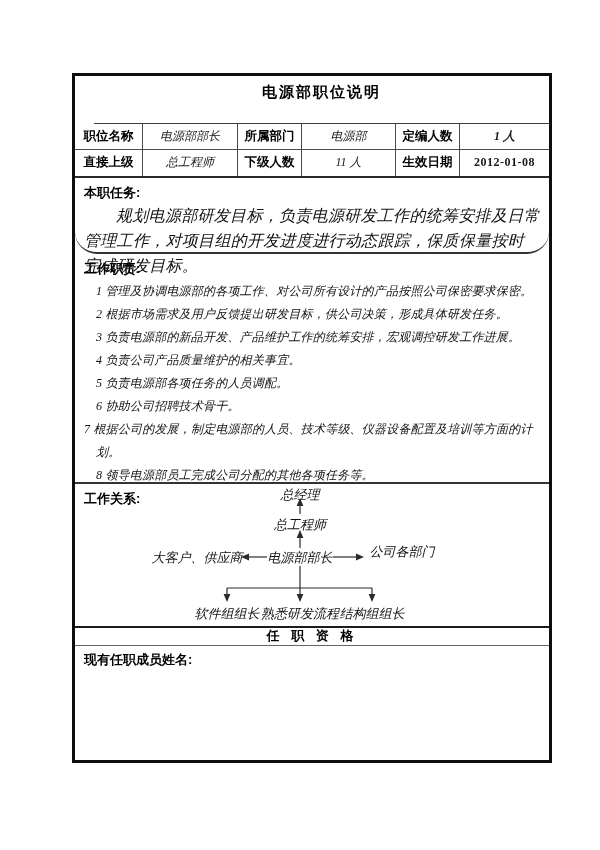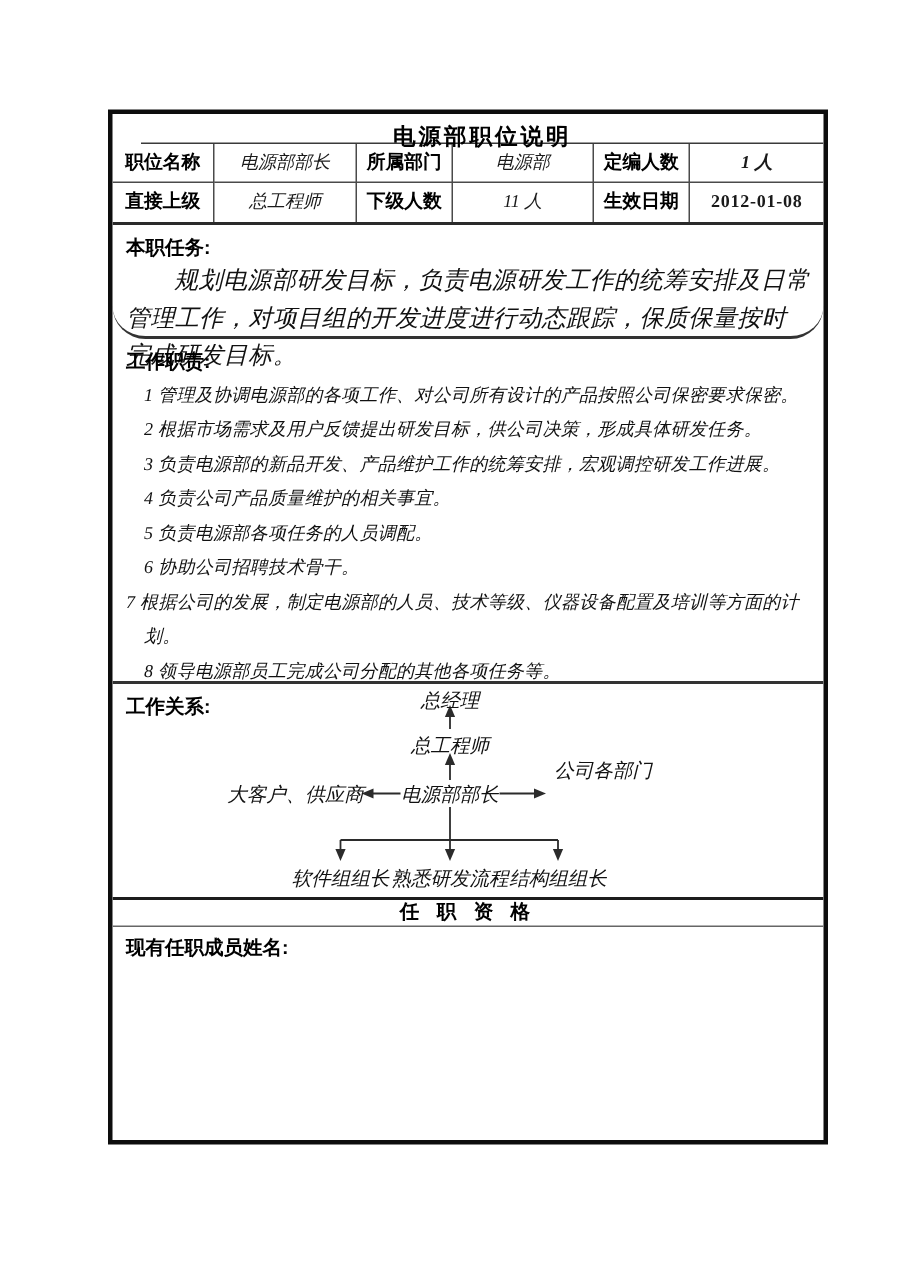--- a/index.html
+++ b/index.html
@@ -7,21 +7,21 @@
   body { background: #ffffff; font-family: "Liberation Serif", serif; }
 
   .page { position: relative; width: 600px; height: 850px; background: #ffffff; overflow: hidden; }
 
   .doc {
     position: absolute; left: 72px; top: 73px; width: 480px; height: 690px;
     border: 3px solid #0d0d0d; background: #fff; overflow: hidden;
   }
 
   .title-row {
-    height: 20px; line-height: 31px; text-align: center;
+    height: 48px; line-height: 31px; text-align: center;
     font-family: "Liberation Sans", sans-serif; font-weight: bold; font-size: 15px;
     letter-spacing: 2px; color: #000; border-bottom: 1px solid #3a3a3a; margin-left: 19px;
   }
 
   .info-grid {
     display: grid; grid-template-columns: 68px 95px 64px 94px 64px auto;
     grid-auto-rows: 26px; border-bottom: 2px solid #2a2a2a;
   }
   .cell {
     border-right: 1px solid #4a4a4a; border-bottom: 1px solid #4a4a4a;
@@ -142,21 +142,21 @@
         <line x1="225" y1="104" x2="225" y2="113"></line>
         <polygon points="225,118 221.6,110 228.4,110"></polygon>
         <line x1="297" y1="104" x2="297" y2="113"></line>
         <polygon points="297,118 293.6,110 300.4,110"></polygon>
       </svg>
 
       <div class="org-label" style="left:225px; top:2px;">总经理</div>
       <div class="org-label" style="left:225px; top:32px;">总工程师</div>
       <div class="org-label" style="left:122px; top:65px;">大客户、供应商</div>
       <div class="org-label" style="left:225px; top:65px;">电源部部长</div>
-      <div class="org-label" style="left:327px; top:49px;">公司各部门</div>
+      <div class="org-label" style="left:327px; top:59px;">公司各部门</div>
       <div class="org-label" style="left:152px; top:121px;">软件组组长</div>
       <div class="org-label" style="left:225px; top:121px;">熟悉研发流程</div>
       <div class="org-label" style="left:297px; top:121px;">结构组组长</div>
     </div>
 
     <div class="qual-header">任 职 资 格</div>
 
 
     <div class="sec members">
       <div class="sec-label">现有任职成员姓名:</div>

